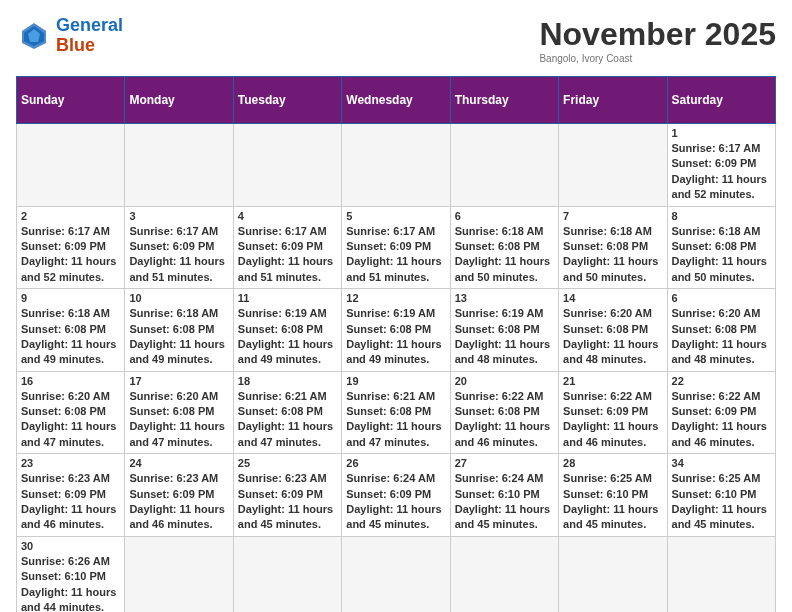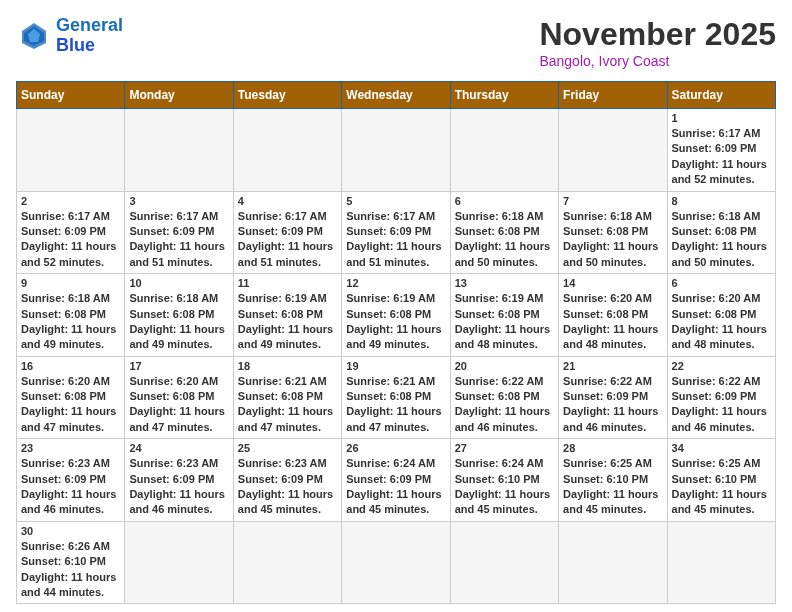--- a/index.html
+++ b/index.html
@@ -32,34 +32,34 @@
       width: 36px;
       height: 30px;
     }
     .title-block { text-align: left; }
     .month-title {
       font-size: 32px;
       font-weight: bold;
       color: #333;
     }
     .location {
-      font-size: 14px;
-      color: #a21caf;
+      font-size: 10px;
+      color: #737373;
     }
     .calendar {
       width: 100%;
       border-collapse: collapse;
       border: 1px solid #ccc;
     }
     .calendar th {
-      background: #a16207;
+      background: #701a75;
       color: #fff;
       font-size: 12px;
       font-weight: bold;
-      padding: 6px 4px;
+      padding: 16px 4px;
       text-align: left;
       border: 1px solid #2060a0;
     }
     .calendar td {
       width: calc(100% / 7);
       vertical-align: top;
       border: 1px solid #ccc;
       padding: 3px 4px;
       font-size: 9.5px;
       color: #333;
@@ -86,21 +86,21 @@
 
 <div class="header">
   <div class="logo">
     <svg class="logo-icon" viewBox="0 0 36 30">
       <polygon points="18,2 30,10 30,22 18,28 6,22 6,10" fill="#2f74c0" opacity="0.85"></polygon>
       <polygon points="18,5 28,12 28,20 18,25 8,20 8,12" fill="#1a6dbd"></polygon>
       <polygon points="18,8 24,13 22,21 14,21 12,13" fill="#4a9de0"></polygon>
     </svg>
     <div class="logo-text">
       <span>General</span><br>
-      <span style="color:#1d4ed8">Blue</span>
+      <span style="color:#c2410c">Blue</span>
     </div>
   </div>
   <div class="title-block">
     <div class="month-title">November 2025</div>
     <div class="location">Bangolo, Ivory Coast</div>
   </div>
 </div>
 
 <table class="calendar">
   <thead>

